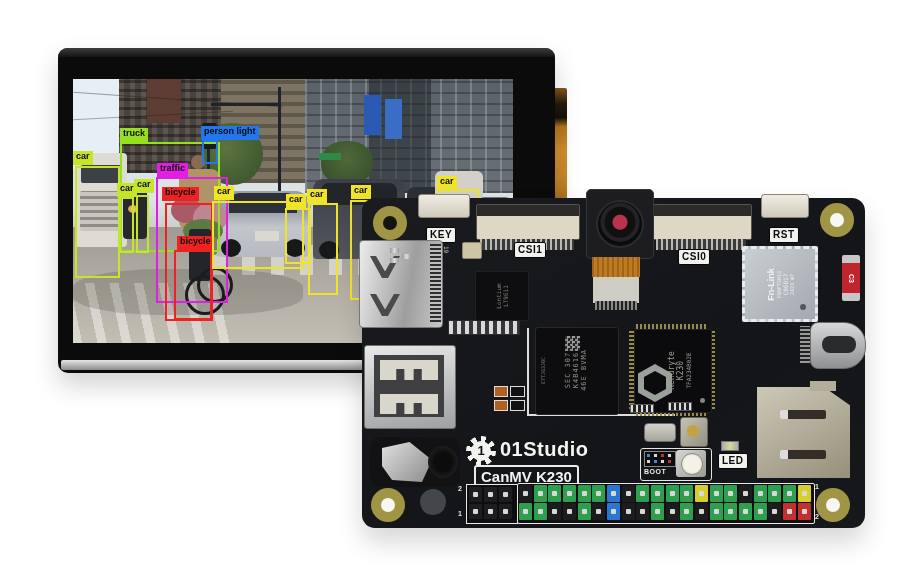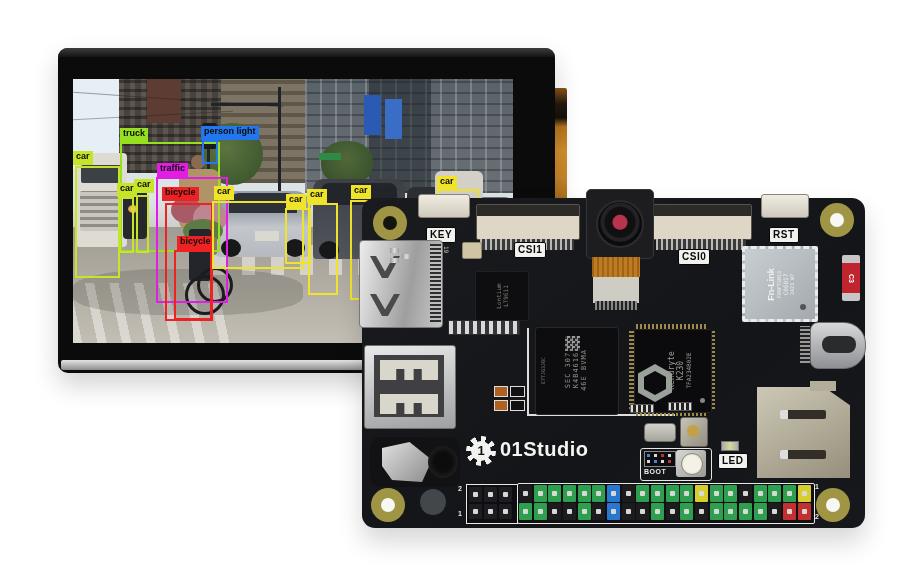--- a/index.html
+++ b/index.html
@@ -256,20 +256,21 @@
 
     <div class="abs" style="left:268px;top:206px;width:22px;height:7px;background:repeating-linear-gradient(90deg,#ddd 0 2px,#222 2px 5px);border:1px solid #555;"></div>
     <div class="abs" style="left:306px;top:204px;width:22px;height:7px;background:repeating-linear-gradient(90deg,#ddd 0 2px,#222 2px 5px);border:1px solid #555;"></div>
     <div class="abs" style="left:282px;top:225px;width:30px;height:17px;background:linear-gradient(180deg,#d2d2cc,#a5a59c);border:1px solid #6e6e66;border-radius:4px;"></div>
     <div class="abs" style="left:318px;top:219px;width:26px;height:28px;background:linear-gradient(135deg,#c6c2b4,#928e80);border:1px solid #66625a;border-radius:3px;"></div>
     <div class="abs" style="left:325px;top:227px;width:12px;height:12px;border-radius:50%;background:#c4a243;"></div>
 
     <div class="abs" style="left:104px;top:238px;width:30px;height:30px;border-radius:50%;background:repeating-conic-gradient(#f2f2f0 0 22deg,transparent 22deg 45deg);"></div>
     <div class="abs" style="left:109px;top:243px;width:20px;height:20px;background:#f2f2f0;border-radius:50%;text-align:center;font:bold 13px/20px 'Liberation Sans',sans-serif;color:#101012;">1</div>
     <div class="abs" style="left:138px;top:240px;font:bold 20px 'Liberation Sans',sans-serif;color:#f4f4f2;letter-spacing:.5px;">01Studio</div>
+    <div class="abs" style="left:112px;top:267px;border:2px solid #ececea;border-radius:3px;padding:0 5px;font:bold 15px/19px 'Liberation Sans',sans-serif;color:#f2f2f0;">CanMV K230</div>
 
     <div class="abs" style="left:278px;top:250px;width:70px;height:31px;border:1px solid #e6e6e4;border-radius:3px;"></div>
     <div class="abs" style="left:282px;top:253px;width:30px;height:14px;background:#0d0d0f;border:1px solid #888;">
       <div class="abs" style="left:2px;top:2px;width:3px;height:3px;background:#4a82d8;"></div>
       <div class="abs" style="left:9px;top:2px;width:3px;height:3px;background:#d8d8d8;"></div>
       <div class="abs" style="left:16px;top:2px;width:3px;height:3px;background:#c23030;"></div>
       <div class="abs" style="left:23px;top:2px;width:3px;height:3px;background:#d8d8d8;"></div>
       <div class="abs" style="left:2px;top:8px;width:3px;height:3px;background:#d8d8d8;"></div>
       <div class="abs" style="left:9px;top:8px;width:3px;height:3px;background:#4a82d8;"></div>
       <div class="abs" style="left:16px;top:8px;width:3px;height:3px;background:#d8d8d8;"></div>

